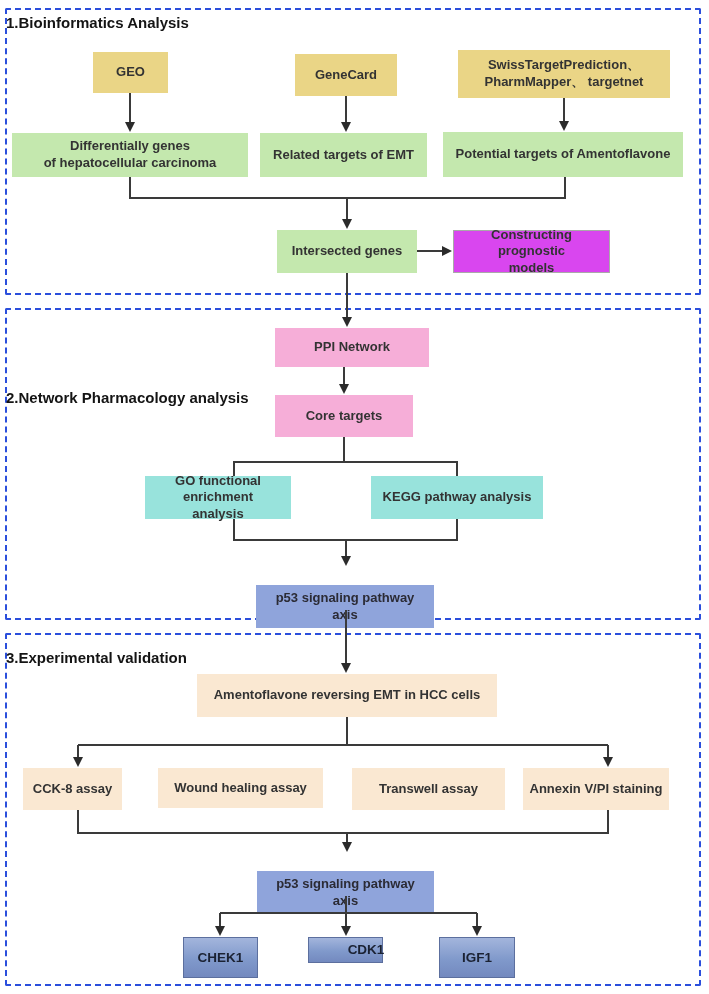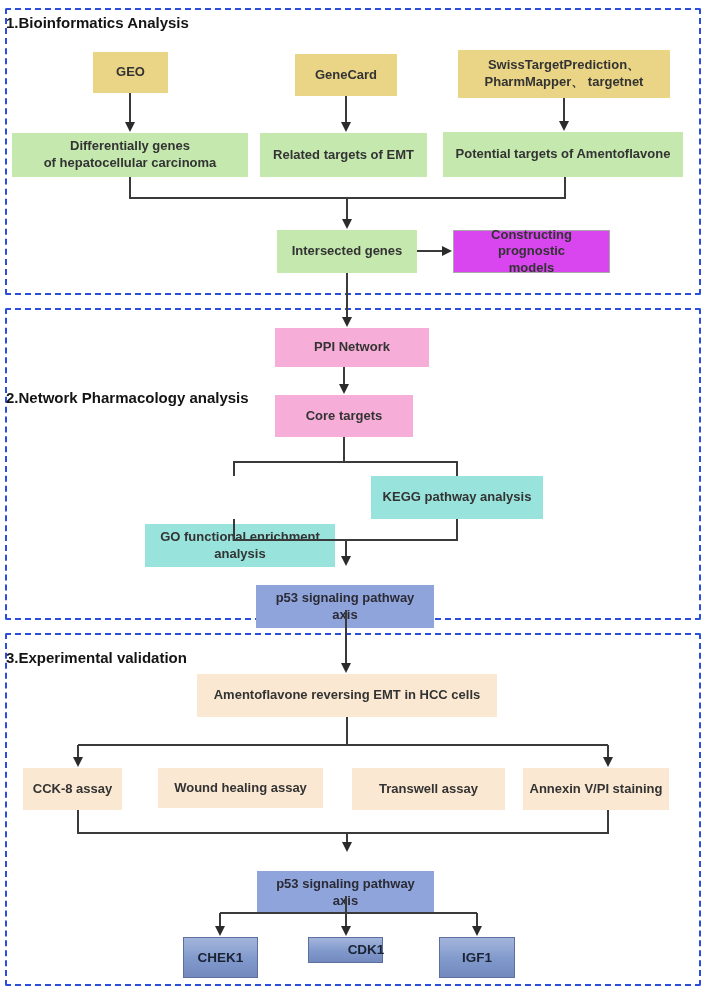--- a/index.html
+++ b/index.html
@@ -55,21 +55,21 @@
   <div class="box green" style="left:12px;top:133px;width:236px;height:44px;">Differentially genes
 of hepatocellular carcinoma</div>
   <div class="box green" style="left:260px;top:133px;width:167px;height:44px;">Related targets of EMT</div>
   <div class="box green" style="left:443px;top:132px;width:240px;height:45px;">Potential targets of Amentoflavone</div>
   <div class="box green" style="left:277px;top:230px;width:140px;height:43px;">Intersected genes</div>
   <div class="box gray" style="left:453px;top:230px;width:157px;height:43px;">Constructing prognostic
 models</div>
 
   <div class="box pink" style="left:275px;top:328px;width:154px;height:39px;">PPI Network</div>
   <div class="box pink" style="left:275px;top:395px;width:138px;height:42px;">Core targets</div>
-  <div class="box cyan" style="left:145px;top:476px;width:190px;height:43px;margin-top:48px;">GO functional enrichment
+  <div class="box cyan" style="left:145px;top:476px;width:146px;height:43px;">GO functional enrichment
 analysis</div>
   <div class="box cyan" style="left:371px;top:476px;width:172px;height:43px;">KEGG pathway analysis</div>
   <div class="box periwinkle" style="left:256px;top:567px;width:178px;height:43px;">p53 signaling pathway
 axis</div>
 
   <div class="box peach" style="left:197px;top:674px;width:300px;height:43px;">Amentoflavone reversing EMT in HCC cells</div>
   <div class="box peach" style="left:23px;top:768px;width:99px;height:42px;">CCK-8 assay</div>
   <div class="box peach" style="left:158px;top:768px;width:165px;height:40px;">Wound healing assay</div>
   <div class="box peach" style="left:352px;top:768px;width:153px;height:42px;">Transwell assay</div>
   <div class="box peach" style="left:523px;top:768px;width:146px;height:42px;">Annexin V/PI staining</div>

